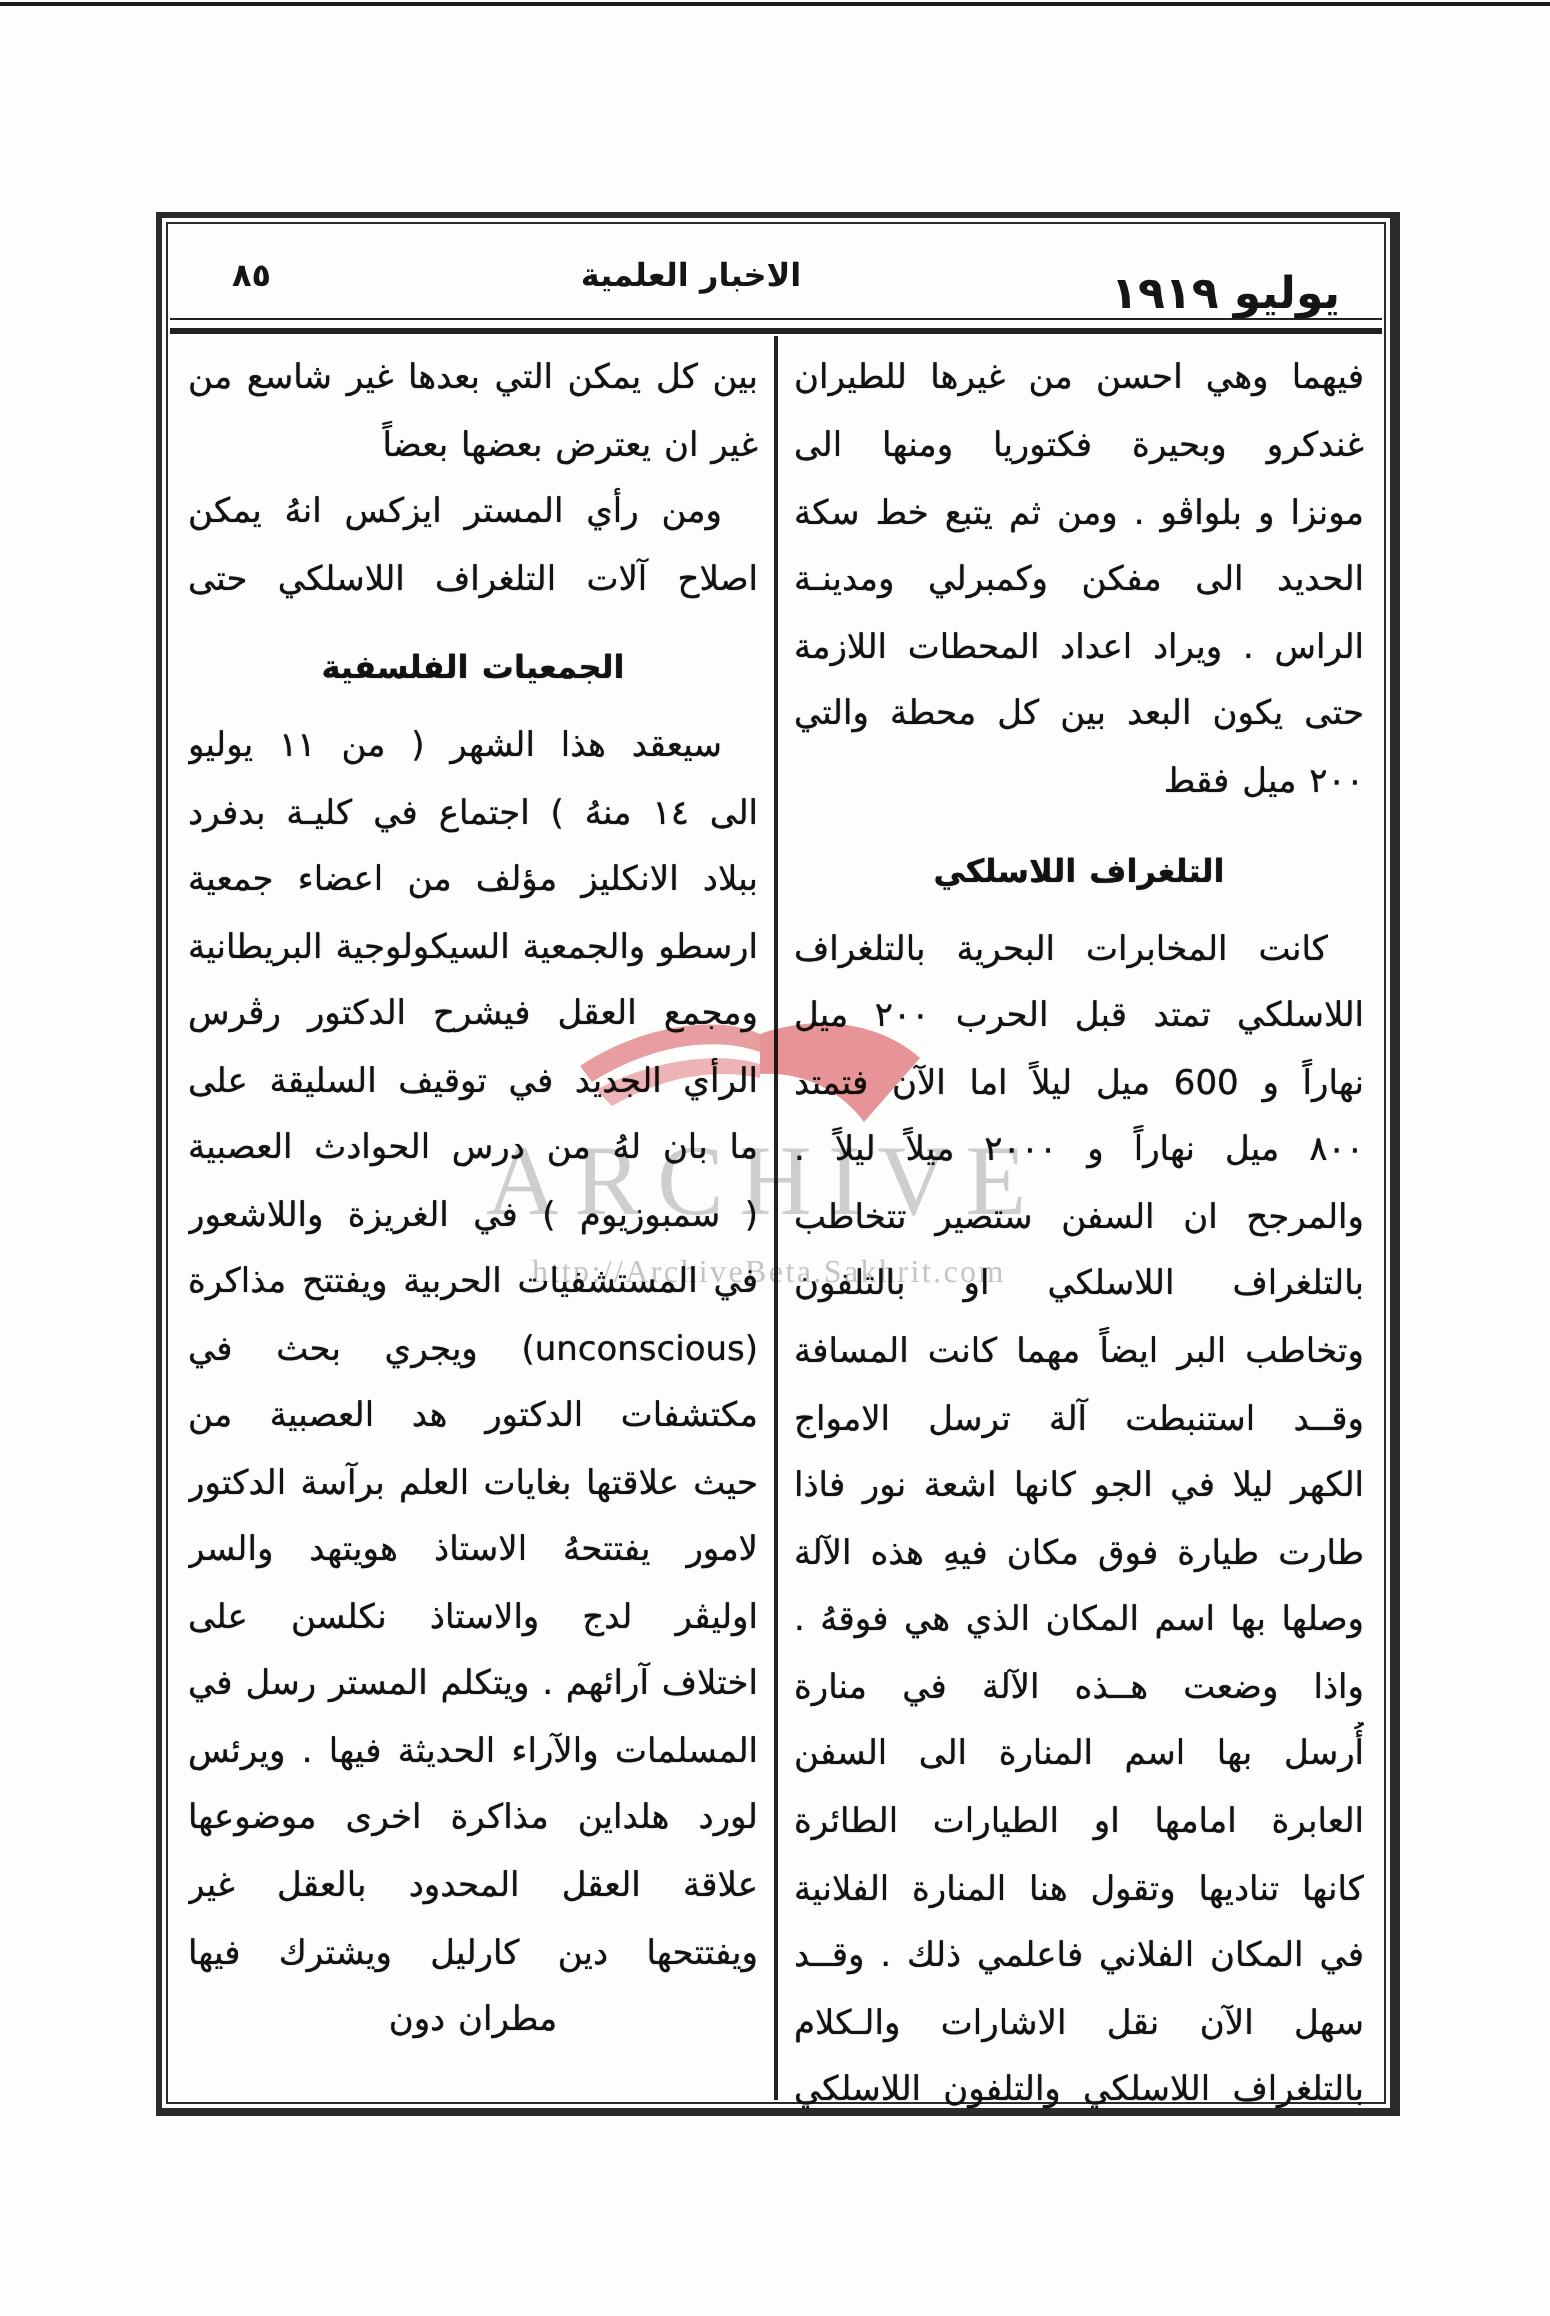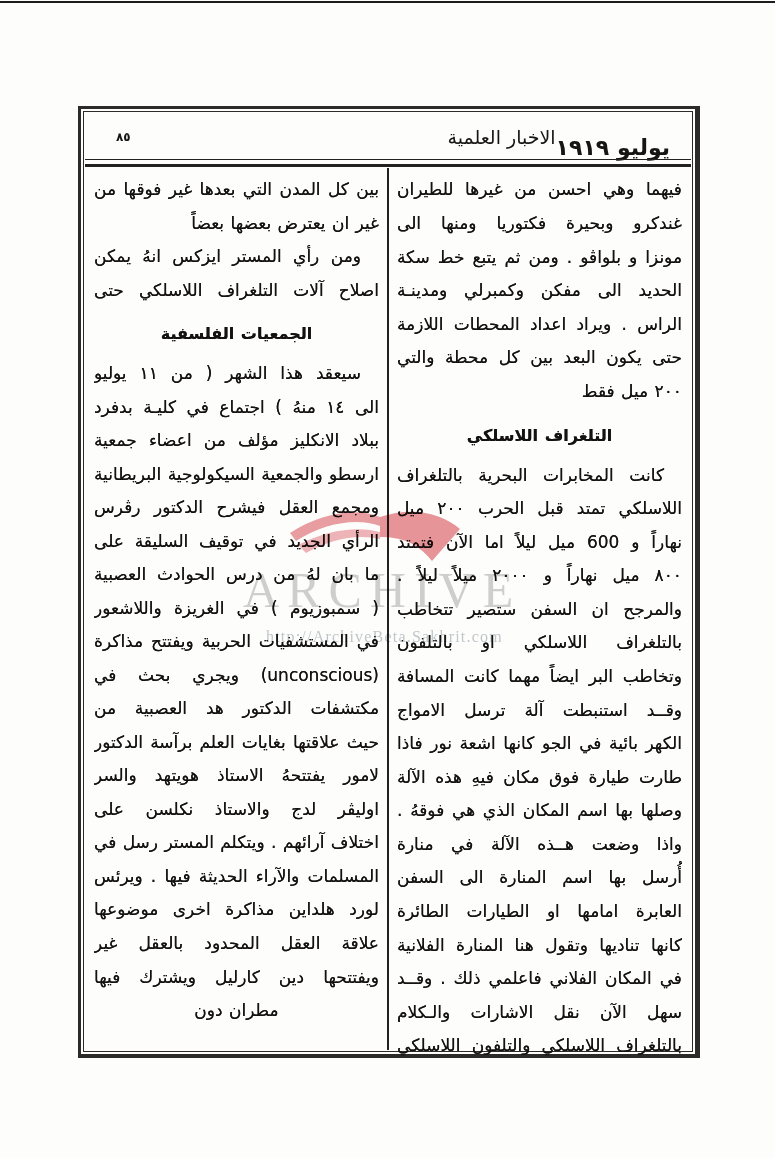--- a/index.html
+++ b/index.html
@@ -11,22 +11,22 @@
   }
   .scan-top-line{position:absolute;top:1px;left:0;width:775px;height:2px;background:#1c1c1c;}
   
   .frame{position:absolute;left:78px;top:106px;width:622px;height:952px;box-sizing:border-box;
          border:3px solid #2d2b29;border-right-width:5px;border-bottom-width:4px;z-index:2;}
   .frame-inner{position:absolute;inset:2px;border:1px solid #2d2b29;}
   
   .header{position:absolute;top:5px;left:6px;right:6px;height:40px;display:flex;align-items:center;
           direction:rtl;color:#161514;}
   .header-date{flex:0 0 auto;padding-right:16px;font-size:22px;font-weight:bold;margin-top:20px;}
-  .header-title{flex:1 1 auto;text-align:right;font-size:19px;font-weight:normal;}
-  .header-page{flex:0 0 auto;padding-left:26px;font-size:12px;font-weight:bold;}
+  .header-title{flex:1 1 auto;text-align:center;font-size:16px;font-weight:bold;}
+  .header-page{flex:0 0 auto;padding-left:26px;font-size:16px;font-weight:bold;}
   .header-rule{position:absolute;top:47px;left:1px;right:1px;height:4px;
                border-top:1px solid #24221f;border-bottom:3px solid #24221f;}
   
   .page-body{position:absolute;top:56px;left:1px;right:1px;bottom:1px;}
   .divider{position:absolute;top:0;bottom:0;left:50%;width:2px;margin-left:-1px;background:#24221f;}
   .col{position:absolute;top:0;bottom:0;width:50%;box-sizing:border-box;padding:5px 9px 0 9px;
        direction:rtl;font-size:17px;color:#141210;
        text-shadow:0 0 .5px rgba(20,18,14,.85);}
   .col-right{right:0;}
   .col-left{left:0;}
@@ -72,33 +72,33 @@
           <div class="line alignr" dir="rtl">٢٠٠ ميل فقط</div>
           <div class="line heading" dir="rtl">التلغراف اللاسلكي</div>
           <div class="line indent" dir="rtl">كانت المخابرات البحرية بالتلغراف</div>
           <div class="line" dir="rtl">اللاسلكي تمتد قبل الحرب ٢٠٠ ميل</div>
           <div class="line" dir="rtl">نهاراً و 600 ميل ليلاً اما الآن فتمتد</div>
           <div class="line" dir="rtl">٨٠٠ ميل نهاراً و ٢٠٠٠ ميلاً ليلاً .</div>
           <div class="line" dir="rtl">والمرجح ان السفن ستصير تتخاطب</div>
           <div class="line" dir="rtl">بالتلغراف اللاسلكي او بالتلفون اللاسلكي</div>
           <div class="line" dir="rtl">وتخاطب البر ايضاً مهما كانت المسافة</div>
           <div class="line" dir="rtl">وقــد استنبطت آلة ترسل الامواج</div>
-          <div class="line" dir="rtl">الكهر بائية في الجو كانها اشعة نور فاذا</div>
+          <div class="line" dir="rtl">الكهر ليلا في الجو كانها اشعة نور فاذا</div>
           <div class="line" dir="rtl">طارت طيارة فوق مكان فيهِ هذه الآلة</div>
           <div class="line" dir="rtl">وصلها بها اسم المكان الذي هي فوقهُ .</div>
           <div class="line" dir="rtl">واذا وضعت هــذه الآلة في منارة</div>
           <div class="line" dir="rtl">أُرسل بها اسم المنارة الى السفن</div>
           <div class="line" dir="rtl">العابرة امامها او الطيارات الطائرة فوقها</div>
           <div class="line" dir="rtl">كانها تناديها وتقول هنا المنارة الفلانية</div>
           <div class="line" dir="rtl">في المكان الفلاني فاعلمي ذلك . وقــد</div>
           <div class="line" dir="rtl">سهل الآن نقل الاشارات والـكلام</div>
           <div class="line" dir="rtl">بالتلغراف اللاسلكي والتلفون اللاسلكي</div>
         </div>
       <div class="col col-left">
-          <div class="line" dir="rtl">بين كل المدن التي بعدها غير فوقها من</div>
+          <div class="line" dir="rtl">بين كل يمكن التي بعدها غير شاسع من</div>
           <div class="line alignr" dir="rtl">غير ان يعترض بعضها بعضاً</div>
           <div class="line indent" dir="rtl">ومن رأي المستر ايزكس انهُ يمكن</div>
           <div class="line" dir="rtl">اصلاح آلات التلغراف اللاسلكي حتى</div>
           <div class="line heading" dir="rtl">الجمعيات الفلسفية</div>
           <div class="line indent" dir="rtl">سيعقد هذا الشهر ( من ١١ يوليو</div>
           <div class="line" dir="rtl">الى ١٤ منهُ ) اجتماع في كليـة بدفرد</div>
           <div class="line" dir="rtl">ببلاد الانكليز مؤلف من اعضاء جمعية</div>
           <div class="line" dir="rtl">ارسطو والجمعية السيكولوجية البريطانية</div>
           <div class="line" dir="rtl">ومجمع العقل فيشرح الدكتور رڤرس</div>
           <div class="line" dir="rtl">الرأي الجديد في توقيف السليقة على</div>

